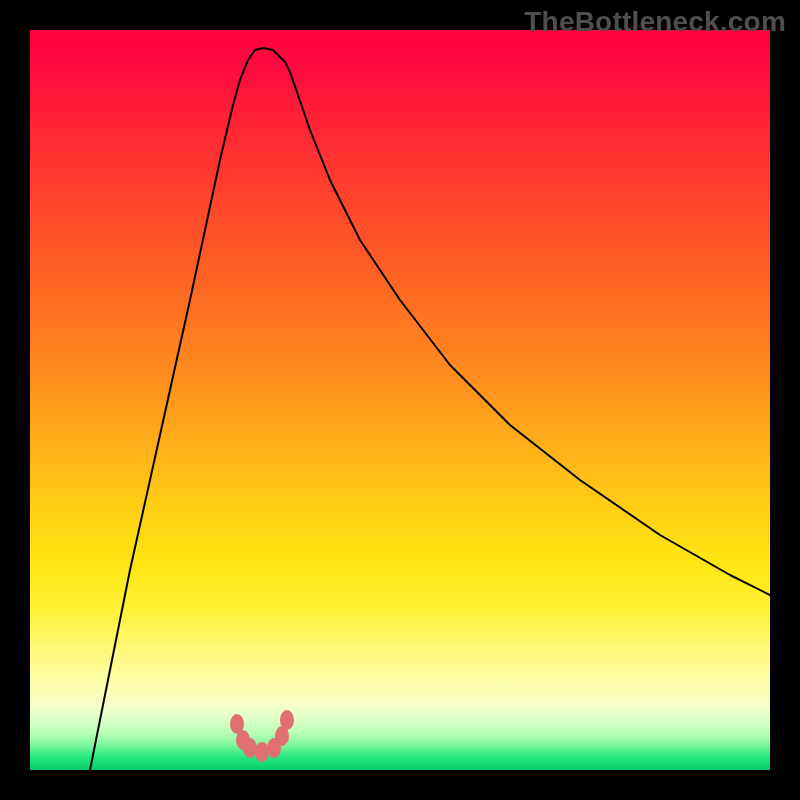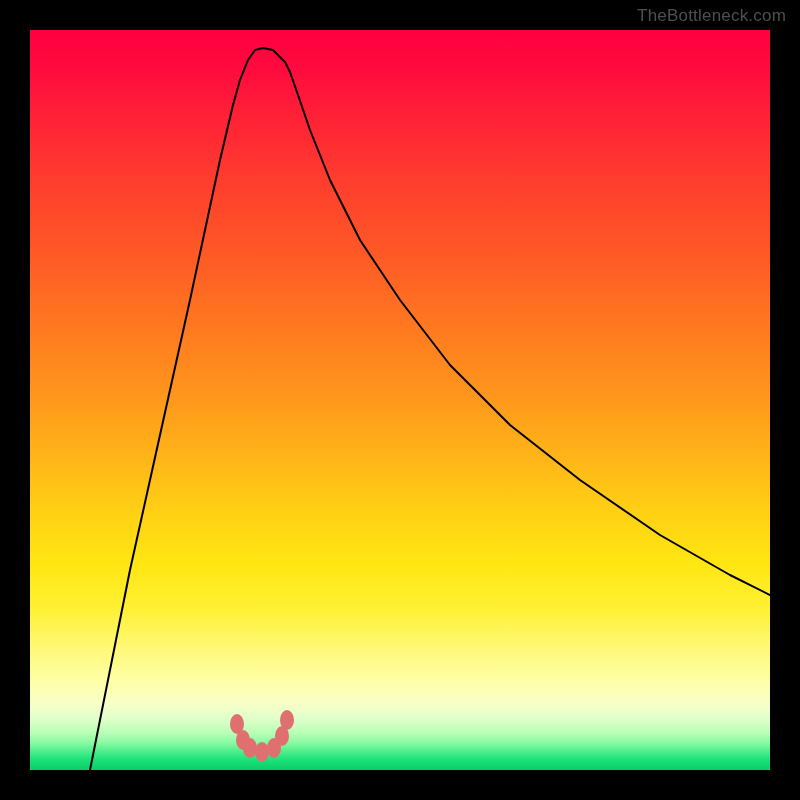--- a/index.html
+++ b/index.html
@@ -15,22 +15,22 @@
     position: relative;
     width: 800px;
     height: 800px;
     background: #000;
   }
   .watermark {
     position: absolute;
     top: 6px;
     right: 14px;
     color: #4f4f4f;
-    font-size: 17px;
-    font-weight: 400;
+    font-size: 28px;
+    font-weight: 700;
     letter-spacing: 0.2px;
     z-index: 5;
     text-align: center;
   }
   .plot-area {
     position: absolute;
     left: 30px;
     top: 30px;
     width: 740px;
     height: 740px;

